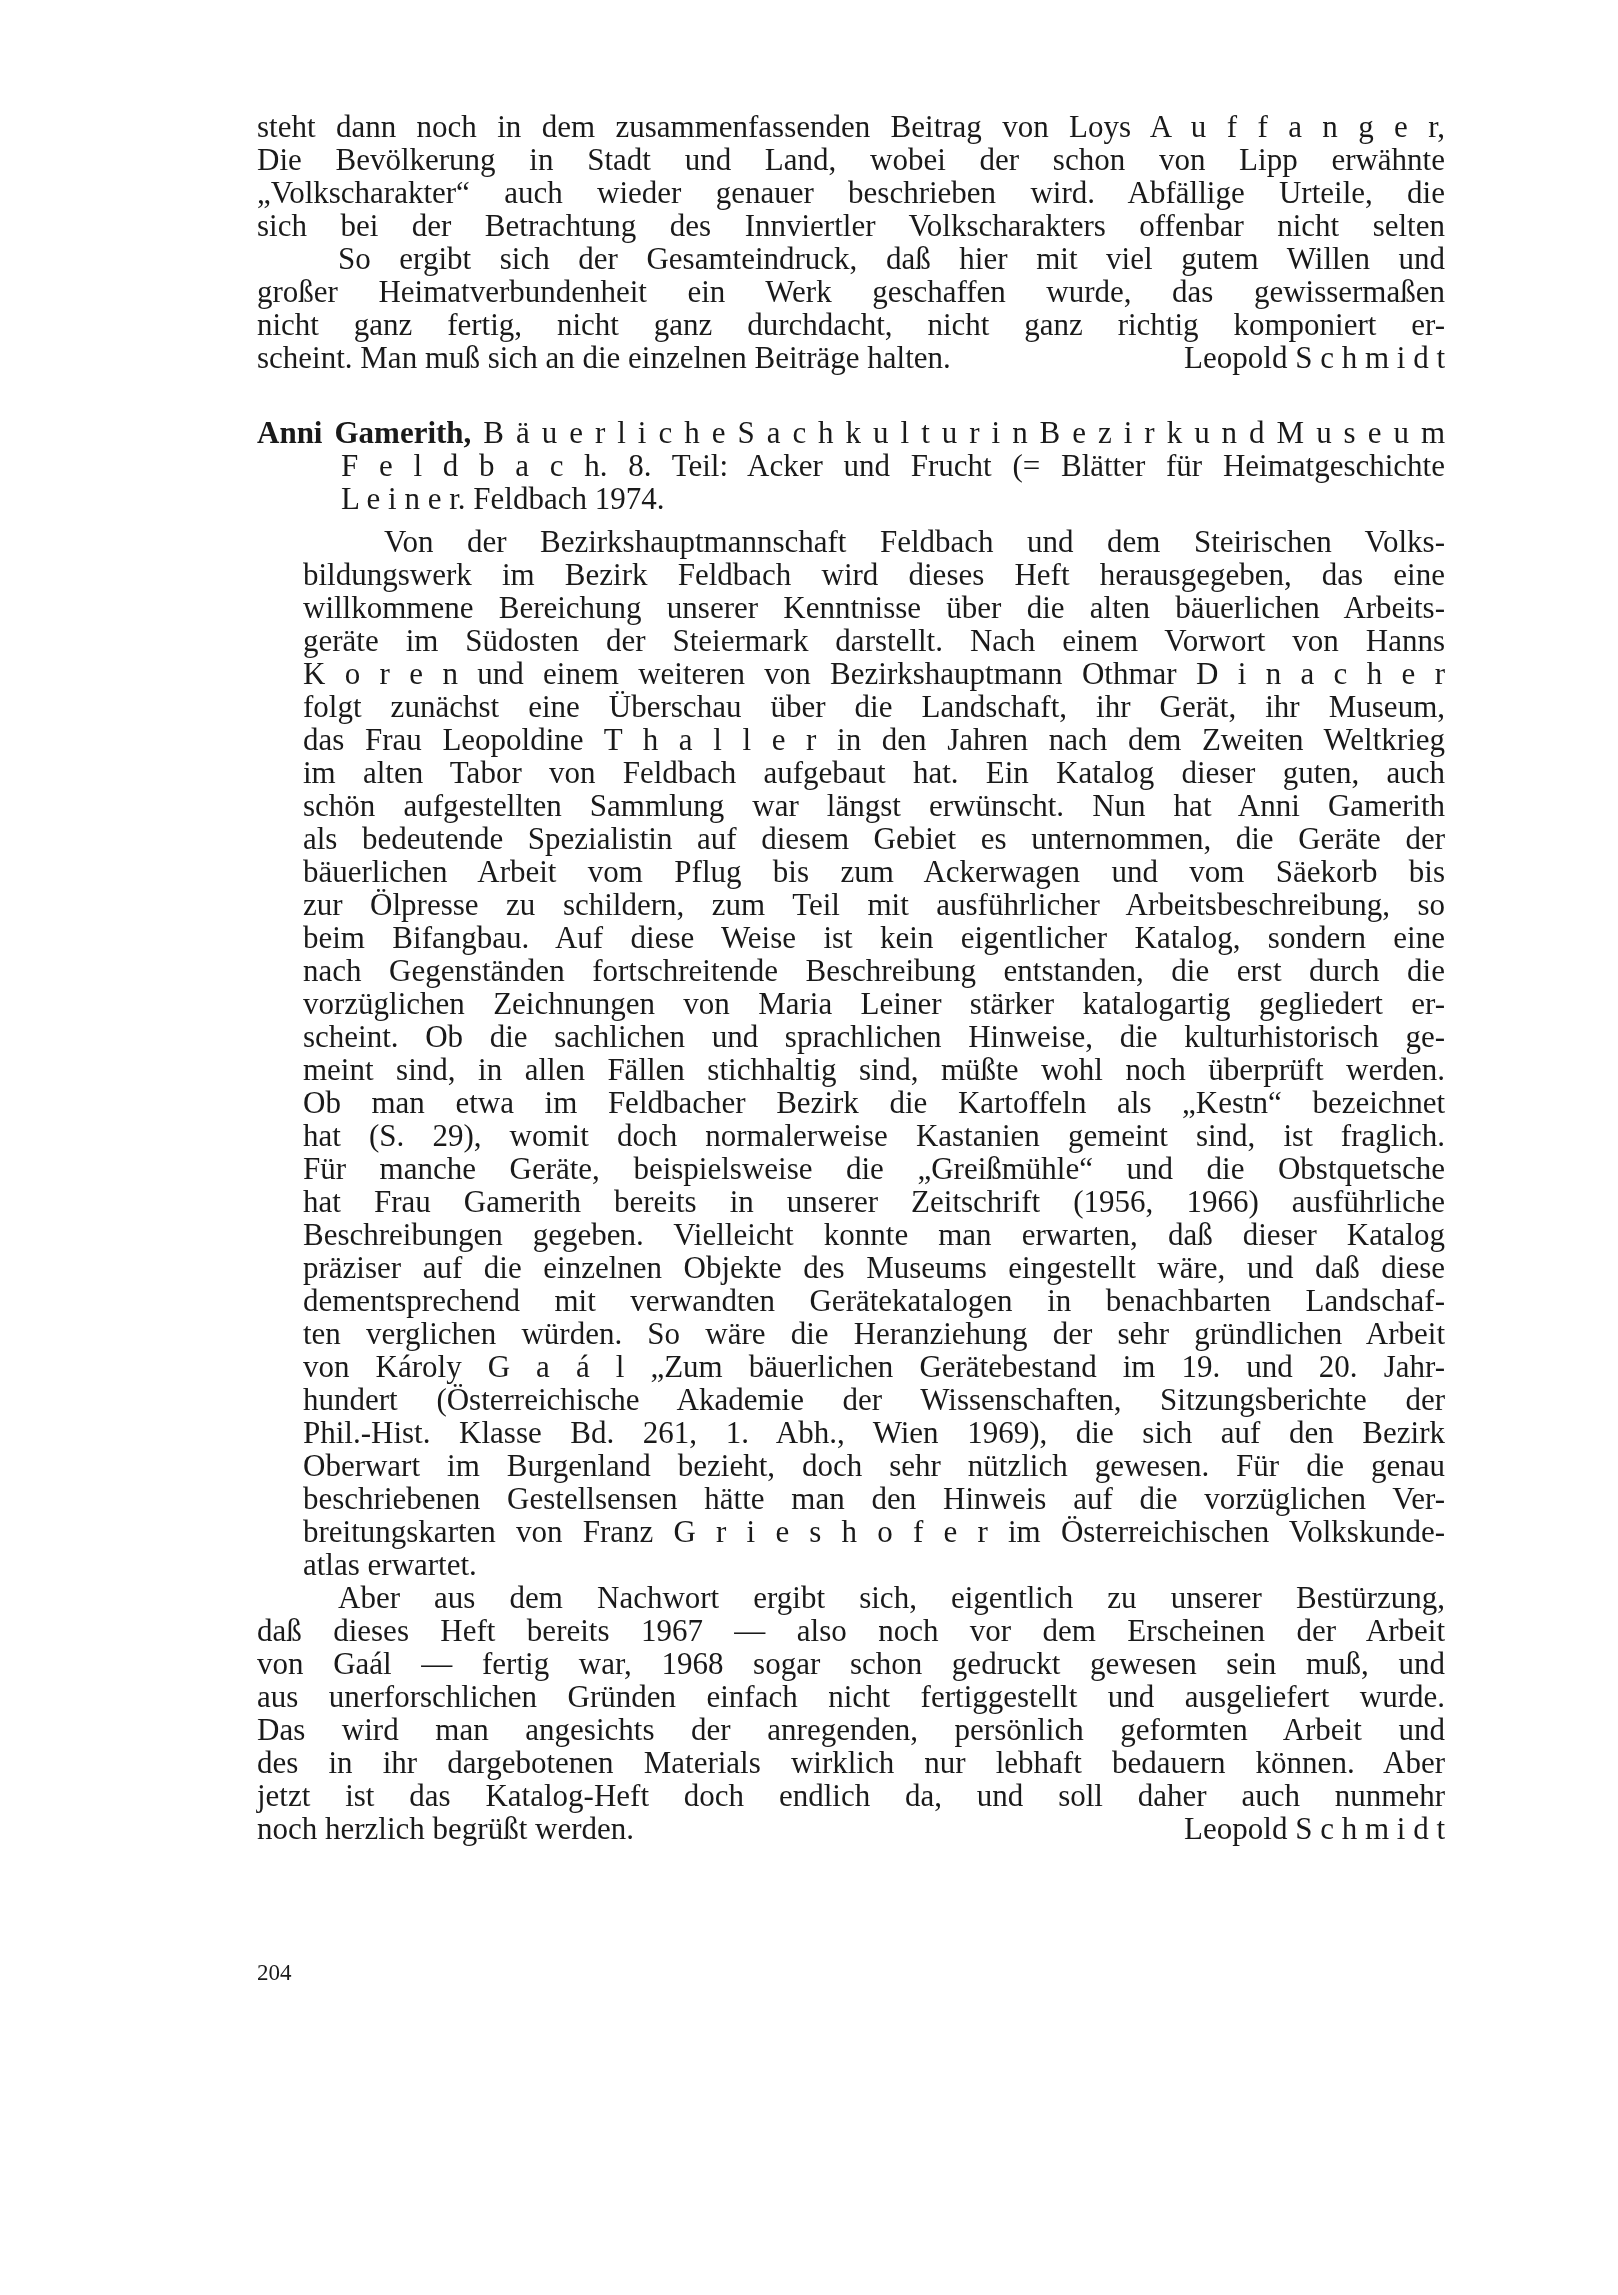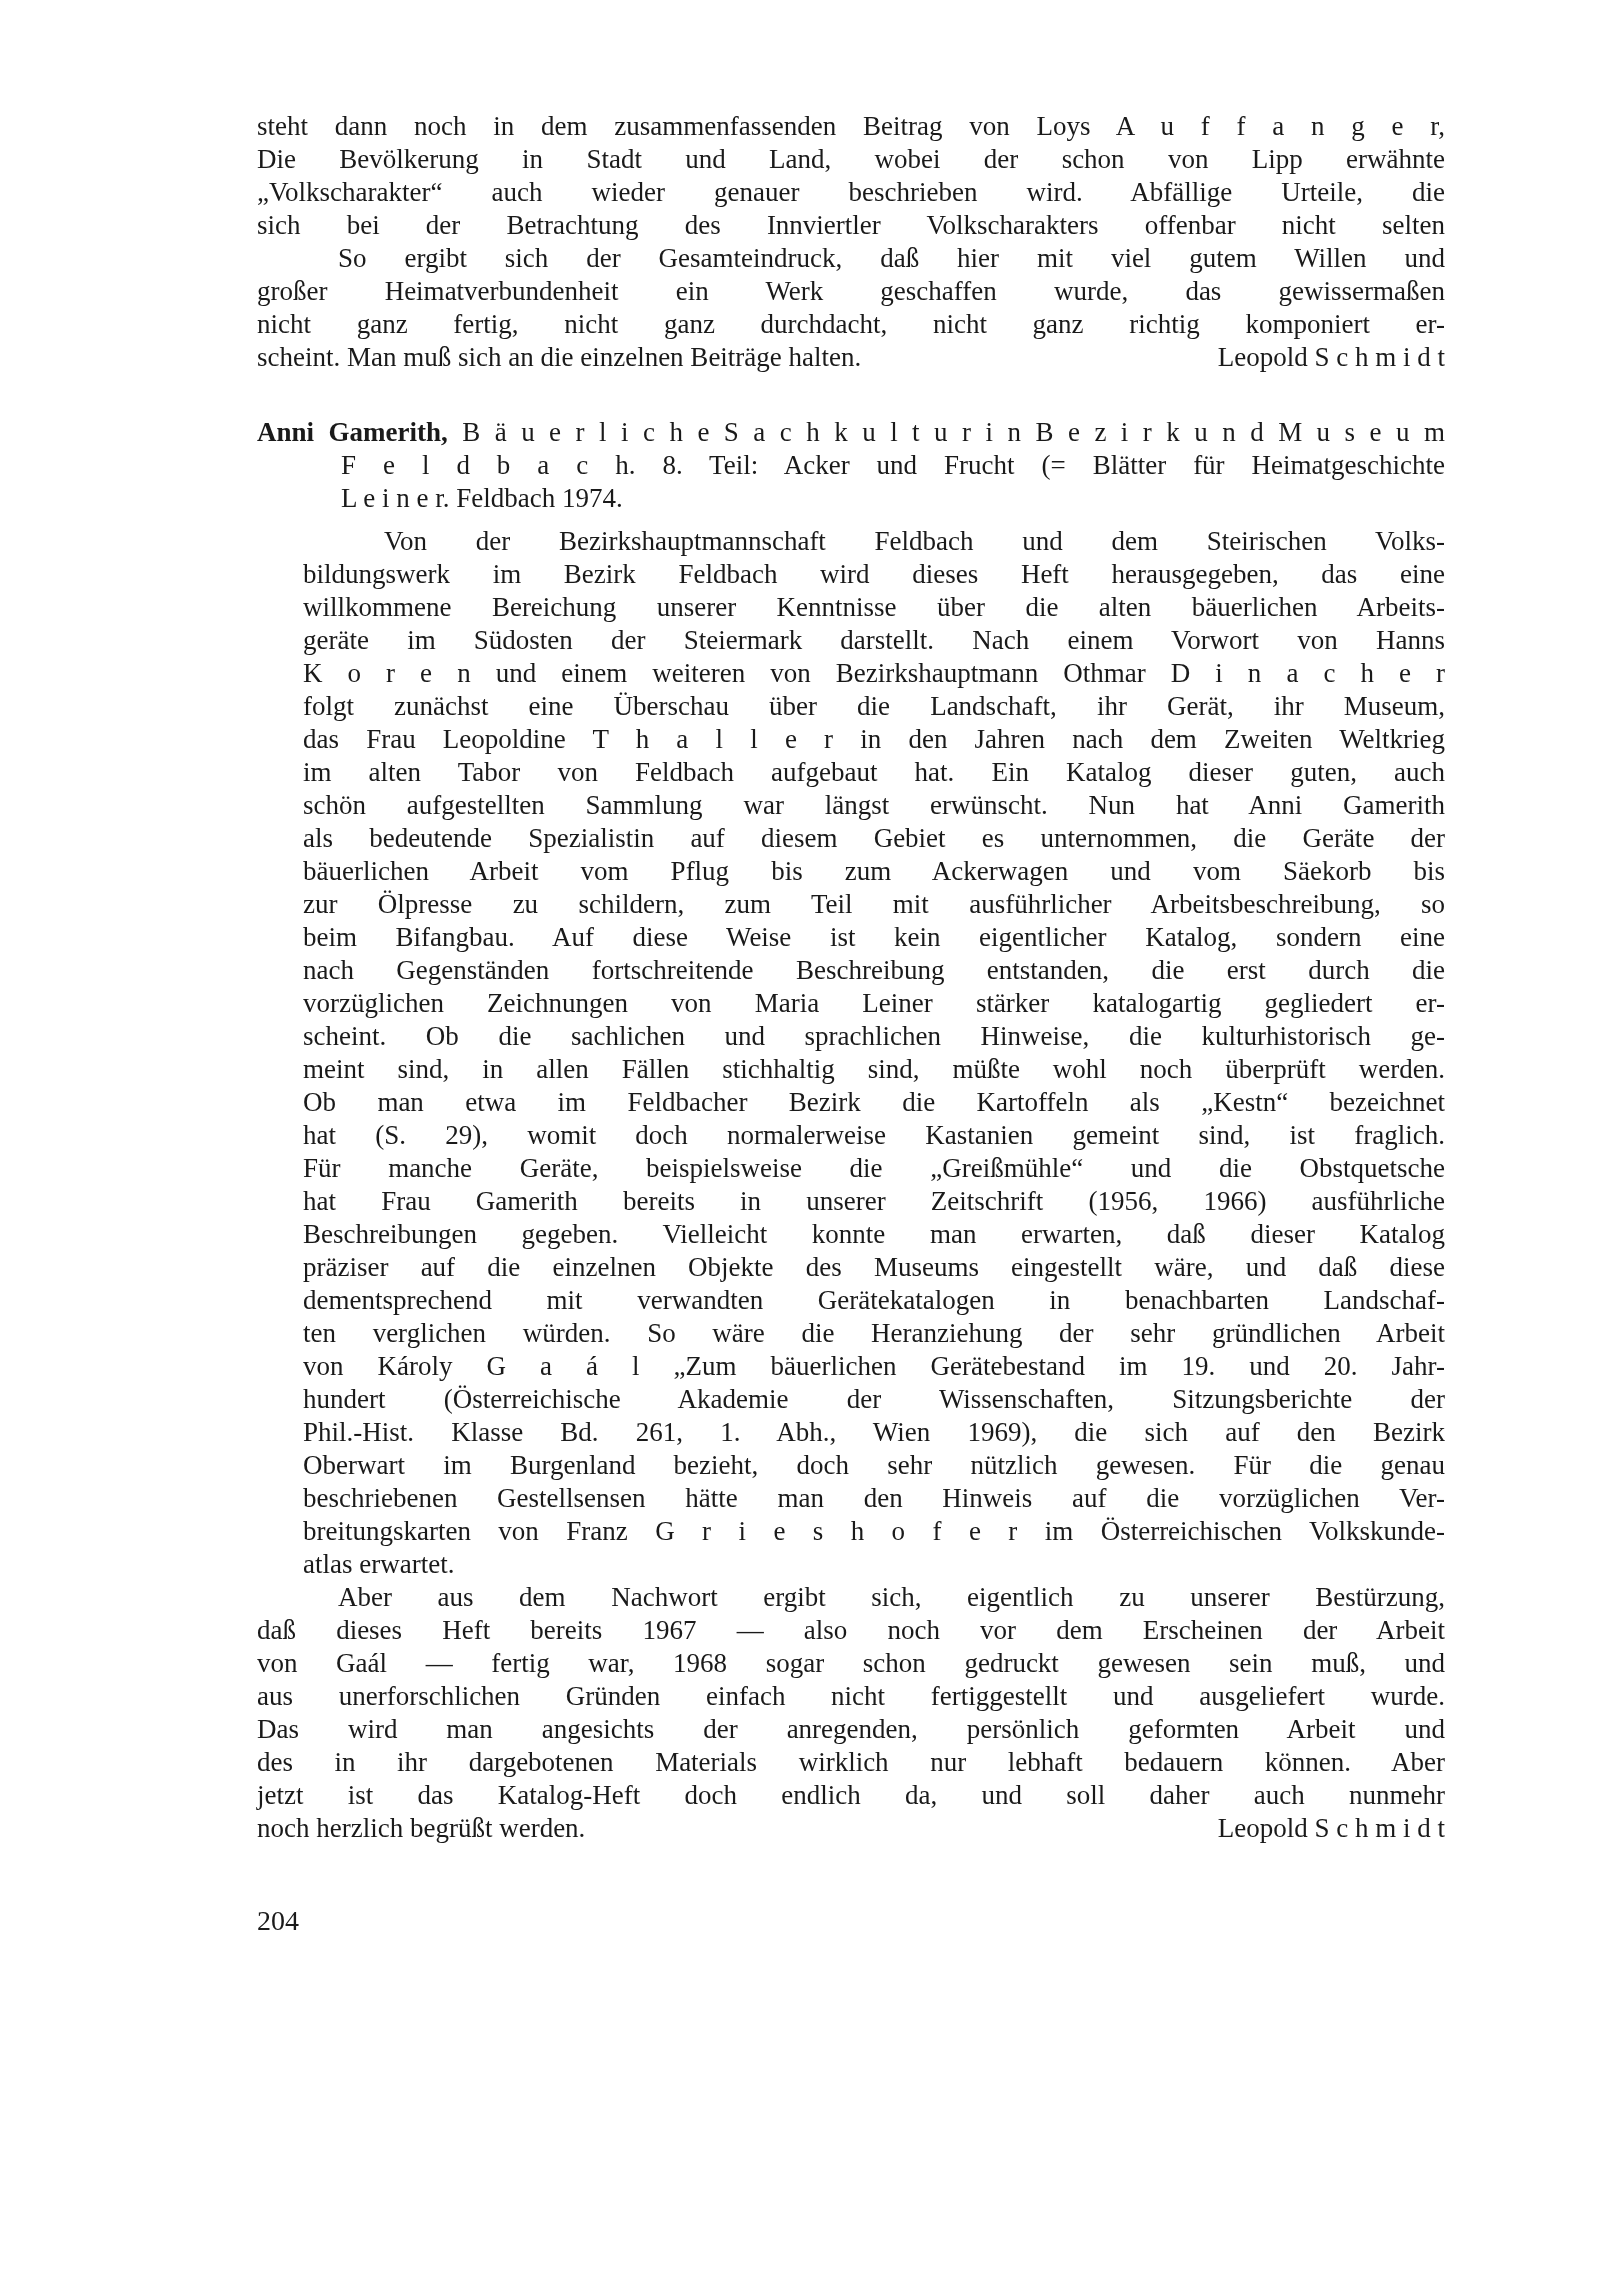--- a/index.html
+++ b/index.html
@@ -10,21 +10,21 @@
     background: #ffffff;
     font-family: "Liberation Serif", "DejaVu Serif", serif;
     color: #1a1a1a;
     overflow: hidden;
   }
   .text-block {
     position: absolute;
     left: 257px;
     top: 110px;
     width: 1188px;
-    font-size: 27px;
+    font-size: 31px;
     line-height: 33px;
   }
   .line {
     text-align: justify;
     text-align-last: justify;
     -moz-text-align-last: justify;
   }
   .line.last {
     text-align-last: left;
     -moz-text-align-last: left;
@@ -37,22 +37,22 @@
     align-items: flex-end;
   }
   .bold { font-weight: bold; }
   .para-bib { margin-top: 42px; }
   .para-main { margin-top: 9.7px; margin-left: 46px; }
   .bib-cont .line { padding-left: 84px; }
   .bib-last { padding-left: 84px; }
   .page-number {
     position: absolute;
     left: 257px;
-    top: 1904px;
-    font-size: 28px;
+    top: 1956px;
+    font-size: 23px;
     line-height: 33px;
   }
 </style>
 </head>
 <body>
 
 <div class="page">
 
   <div class="text-block">
 

